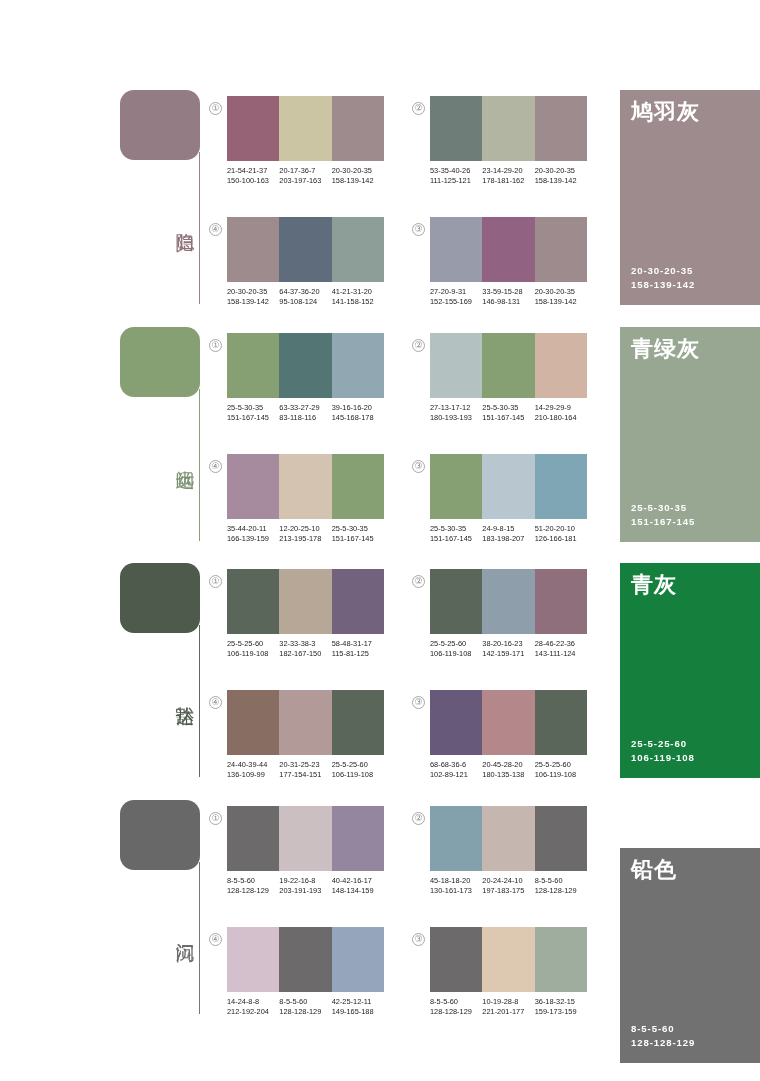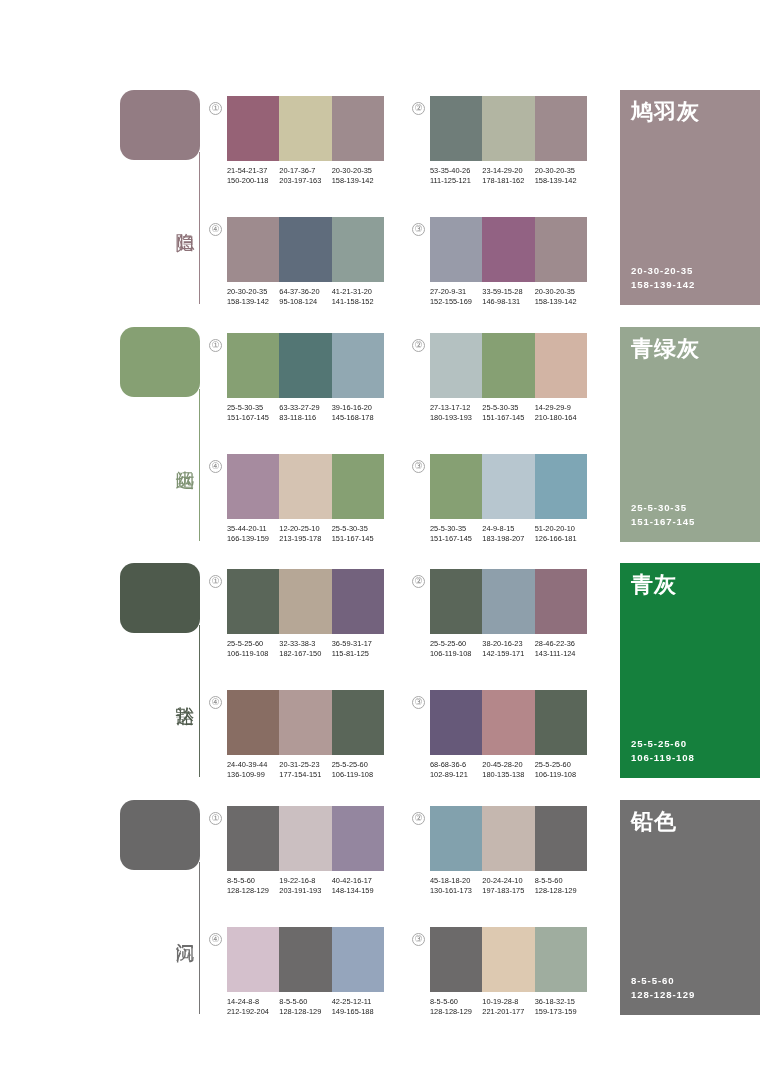--- a/index.html
+++ b/index.html
@@ -121,21 +121,21 @@
     <div class="combo" style="left: 227px; top: 6px;">
       <div class="combo-num">①</div>
       <div class="swatch-row">
         <div class="swatch" style="background: rgb(150, 98, 118);"></div>
         <div class="swatch" style="background: rgb(203, 197, 163);"></div>
         <div class="swatch" style="background: rgb(158, 139, 142);"></div>
       </div>
       <div class="code-row">
         <div class="code-cell">
           <span class="code-cmyk">21-54-21-37</span>
-          <span class="code-rgb">150-200-118</span>
+          <span class="code-rgb">150-100-163</span>
         </div>
         <div class="code-cell">
           <span class="code-cmyk">20-17-36-7</span>
           <span class="code-rgb">203-197-163</span>
         </div>
         <div class="code-cell">
           <span class="code-cmyk">20-30-20-35</span>
           <span class="code-rgb">158-139-142</span>
         </div>
       </div>
@@ -328,21 +328,21 @@
       <div class="code-row">
         <div class="code-cell">
           <span class="code-cmyk">25-5-25-60</span>
           <span class="code-rgb">106-119-108</span>
         </div>
         <div class="code-cell">
           <span class="code-cmyk">32-33-38-3</span>
           <span class="code-rgb">182-167-150</span>
         </div>
         <div class="code-cell">
-          <span class="code-cmyk">36-59-31-17</span>
+          <span class="code-cmyk">58-48-31-17</span>
           <span class="code-rgb">115-81-125</span>
         </div>
       </div>
     </div>
     <div class="combo" style="left: 430px; top: 6px;">
       <div class="combo-num">②</div>
       <div class="swatch-row">
         <div class="swatch" style="background: rgb(90, 102, 89);"></div>
         <div class="swatch" style="background: rgb(142, 159, 171);"></div>
         <div class="swatch" style="background: rgb(143, 111, 124);"></div>
@@ -499,20 +499,20 @@
         <div class="code-cell">
           <span class="code-cmyk">10-19-28-8</span>
           <span class="code-rgb">221-201-177</span>
         </div>
         <div class="code-cell">
           <span class="code-cmyk">36-18-32-15</span>
           <span class="code-rgb">159-173-159</span>
         </div>
       </div>
     </div>
-    <div class="panel" style="background: rgb(114, 113, 113);">
+    <div class="panel" style="background: rgb(114, 113, 113); margin-top: 48px;">
       <div class="panel-name">铅色</div>
       <div class="panel-codes">
         <span>8-5-5-60</span>
         <span>128-128-129</span>
       </div>
     </div>
   </div>
 
 </body></html>

